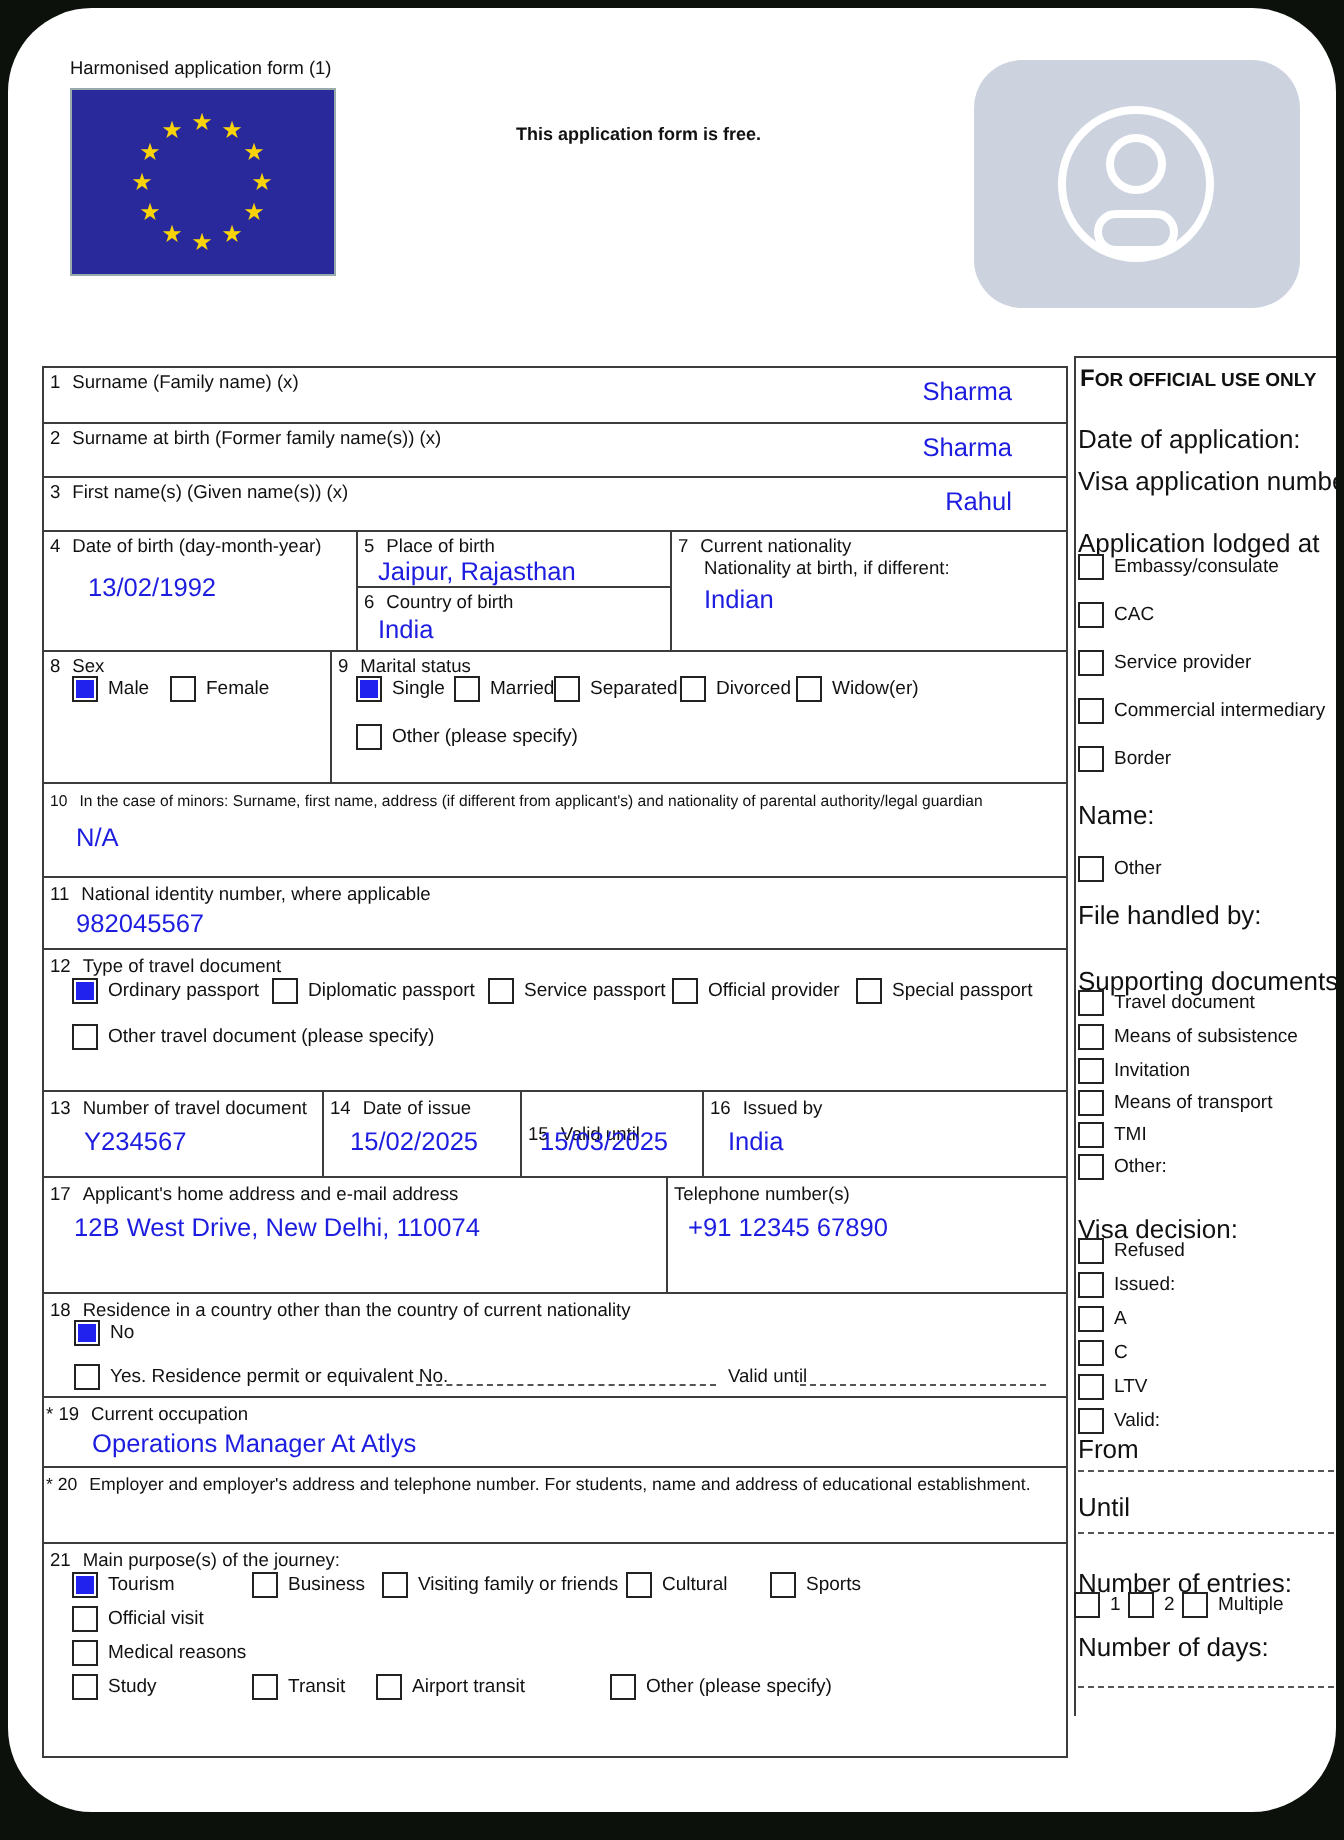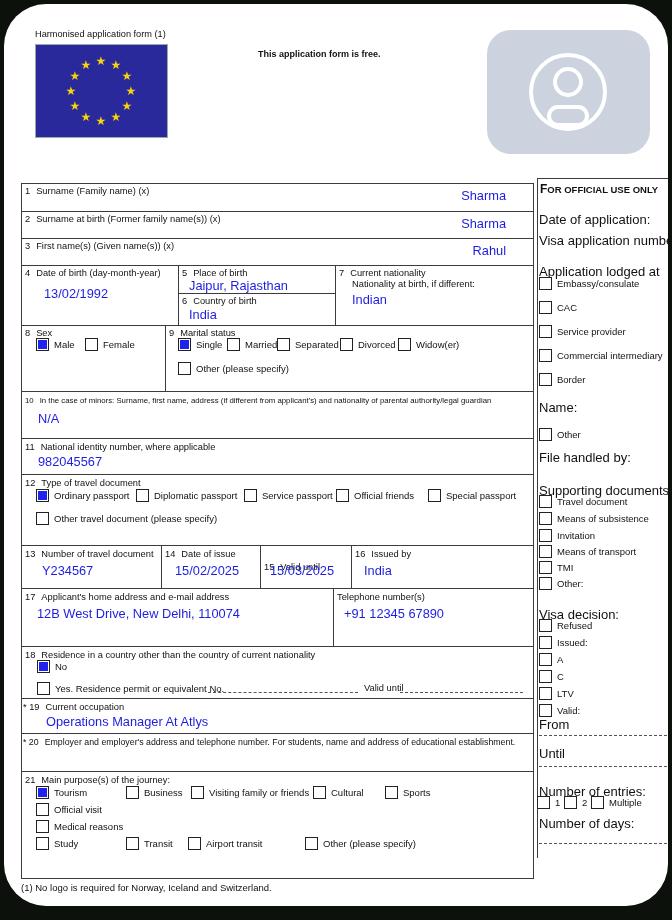--- a/index.html
+++ b/index.html
@@ -44,21 +44,21 @@
     <span class="star" style="left:95px;top:46px"></span>
     <span class="star" style="left:91px;top:61px"></span>
     <span class="star" style="left:80px;top:72px"></span>
     <span class="star" style="left:65px;top:76px"></span>
     <span class="star" style="left:50px;top:72px"></span>
     <span class="star" style="left:39px;top:61px"></span>
     <span class="star" style="left:35px;top:46px"></span>
     <span class="star" style="left:39px;top:31px"></span>
     <span class="star" style="left:50px;top:20px"></span>
   </div>
-  <div class="subtitle" style="left:258px;top:49px">This application form is free.</div>
+  <div class="subtitle" style="left:258px;top:62px">This application form is free.</div>
   <div class="photo">
     <svg width="90" height="90" viewBox="0 0 90 90" style="position:absolute;left:36px;top:17px">
       <circle cx="45" cy="45" r="37" fill="none" stroke="#fff" stroke-width="4"></circle>
       <circle cx="45" cy="35" r="13" fill="none" stroke="#fff" stroke-width="4"></circle>
       <rect x="26" y="60" width="38" height="18" rx="9" fill="none" stroke="#fff" stroke-width="4"></rect>
     </svg>
   </div>
 
   <div class="box" style="left:21px;top:183px;width:511px;height:694px"></div>
   <div class="hline" style="left:21px;top:211px;width:512px"></div>
@@ -150,21 +150,21 @@
   <span class="cbi" style="left:136px;top:489px">
         <span class="cb"></span>
         <span>Diplomatic passport</span>
       </span>
   <span class="cbi" style="left:244px;top:489px">
         <span class="cb"></span>
         <span>Service passport</span>
       </span>
   <span class="cbi" style="left:336px;top:489px">
         <span class="cb"></span>
-        <span>Official friends</span>
+        <span>Official provider</span>
       </span>
   <span class="cbi" style="left:428px;top:489px">
         <span class="cb"></span>
         <span>Special passport</span>
       </span>
   <span class="cbi" style="left:36px;top:512px">
         <span class="cb"></span>
         <span>Other travel document (please specify)</span>
       </span>
 
@@ -239,21 +239,20 @@
       </span>
   <span class="cbi" style="left:188px;top:837px">
         <span class="cb"></span>
         <span>Airport transit</span>
       </span>
   <span class="cbi" style="left:305px;top:837px">
         <span class="cb"></span>
         <span>Other (please specify)</span>
       </span>
 
-  <div class="foot" style="left:21px;top:882px">(1) No logo is required for Norway, Iceland and Switzerland.</div>
 
   <div class="vline" style="left:537px;top:178px;height:680px"></div>
   <div class="hline" style="left:537px;top:178px;width:135px"></div>
 
   <div class="offtitle" style="left:540px;top:182px">FOR OFFICIAL USE ONLY</div>
   <div class="off" style="left:539px;top:212px">Date of application:</div>
   <div class="off" style="left:539px;top:233px">Visa application number:</div>
 
   <div class="off" style="left:539px;top:264px">Application lodged at</div>
   <span class="cbi" style="left:539px;top:277px">

